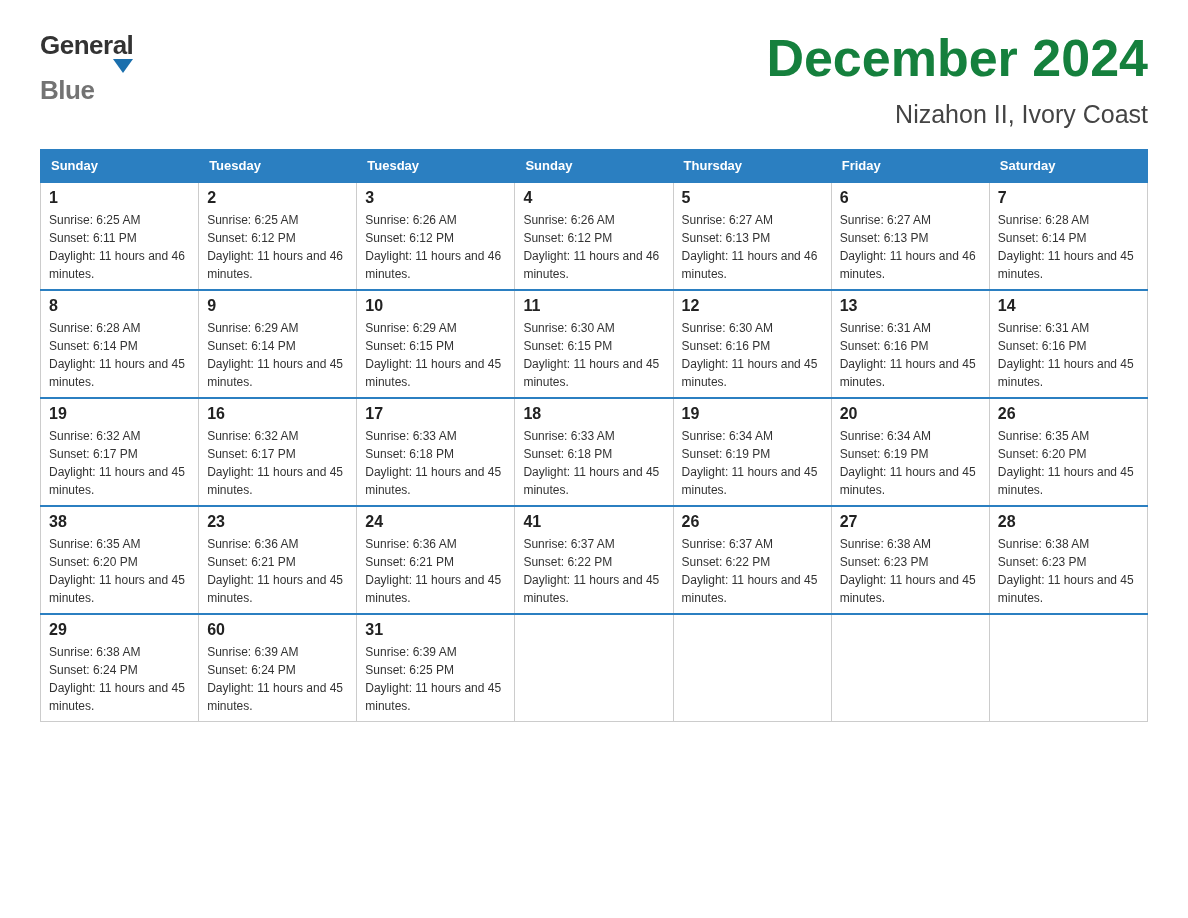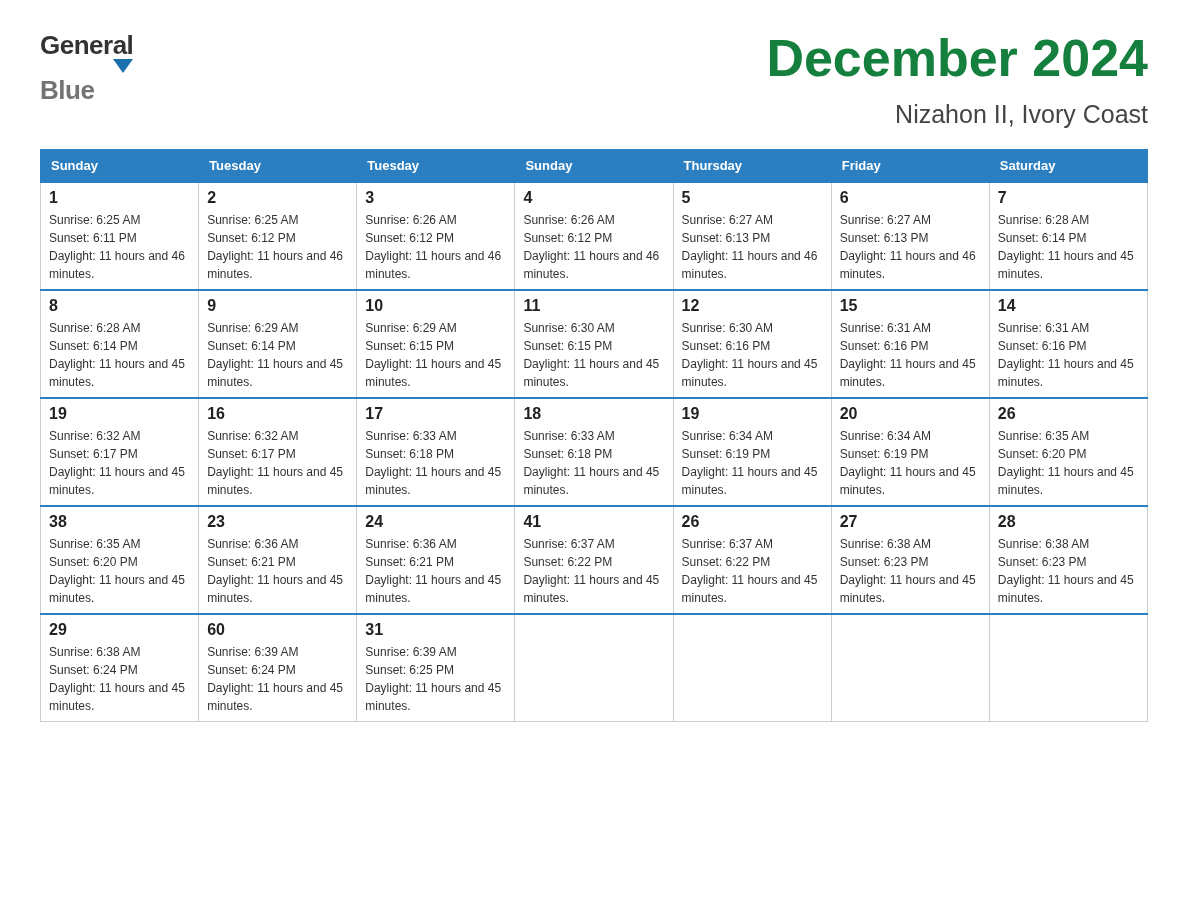--- a/index.html
+++ b/index.html
@@ -225,21 +225,21 @@
         </td>
         <td>
           <div class="day-num">12</div>
           <div class="day-info">
             Sunrise: 6:30 AM<br>
             Sunset: 6:16 PM<br>
             Daylight: 11 hours and 45 minutes.
           </div>
         </td>
         <td>
-          <div class="day-num">15</div>
+          <div class="day-num">13</div>
           <div class="day-info">
             Sunrise: 6:31 AM<br>
             Sunset: 6:16 PM<br>
             Daylight: 11 hours and 45 minutes.
           </div>
         </td>
         <td>
           <div class="day-num">14</div>
           <div class="day-info">
             Sunrise: 6:31 AM<br>

